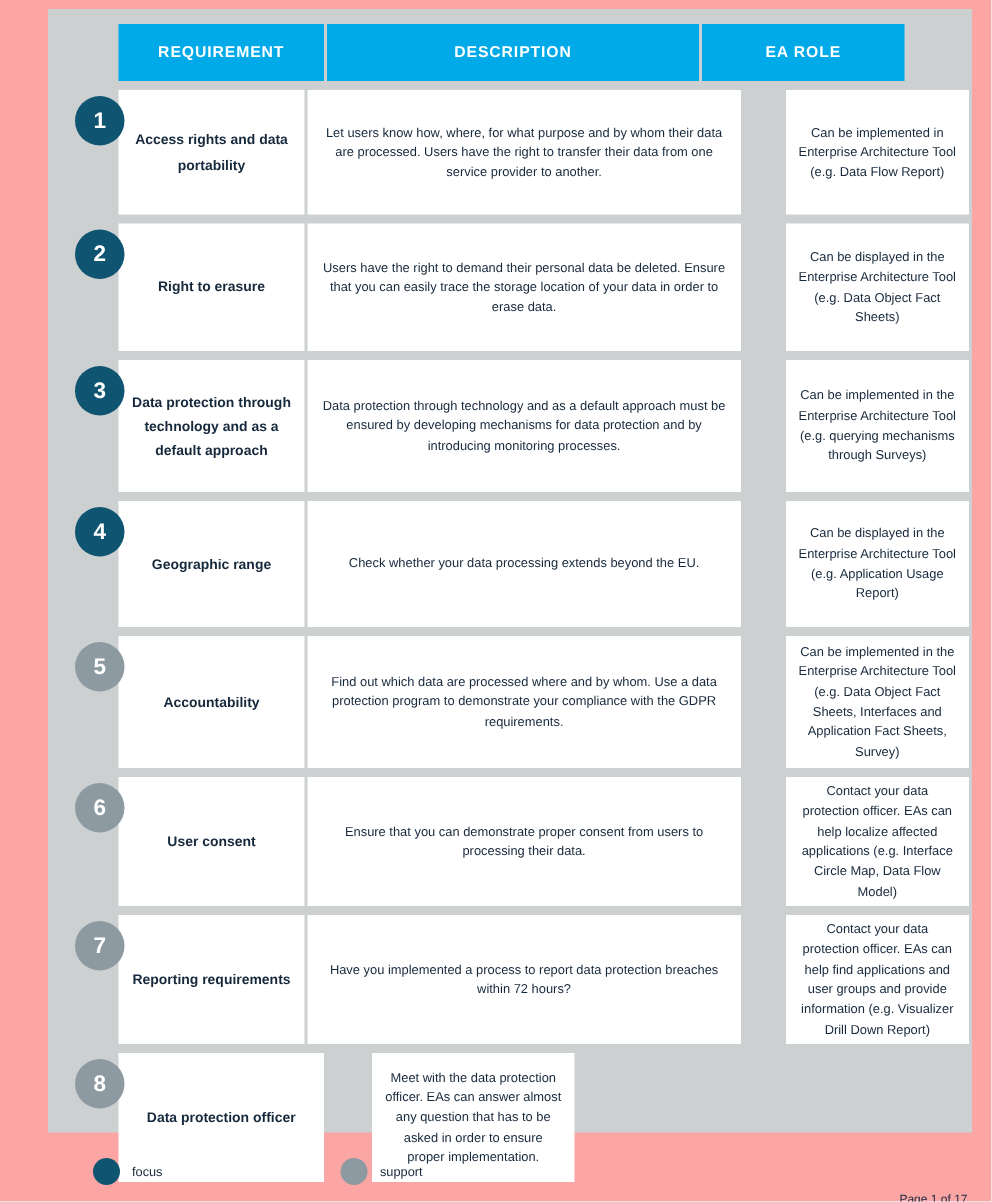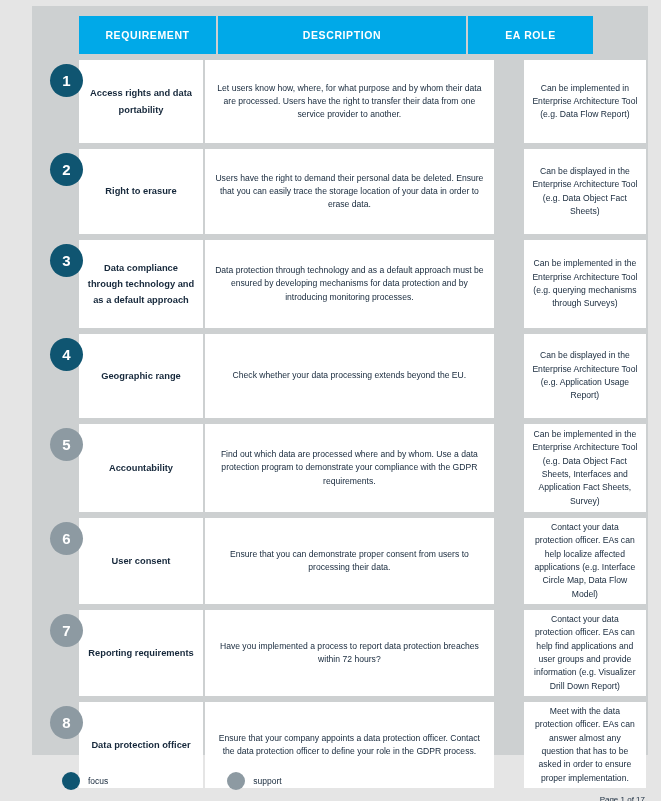--- a/index.html
+++ b/index.html
@@ -12,21 +12,21 @@
     height: 801px;
     font-family: "Liberation Sans", sans-serif;
     overflow: hidden;
     position: relative;
   }
 
   #page {
     position: relative;
     width: 661px;
     height: 801px;
-    background: #e5e5e5;
+    background: #fca5a5;
   }
 
   
   .table-panel {
     position: absolute;
     left: 32px;
     top: 6px;
     width: 616px;
     height: 749px;
     background: #cdd0d1;
@@ -53,21 +53,21 @@
     font-weight: bold;
     letter-spacing: 0.6px;
     display: flex;
     align-items: center;
     justify-content: center;
     text-align: center;
     box-sizing: border-box;
   }
   .col-req  { width: 137px; }
   .col-desc { width: 248px; }
-  .col-role { width: 125px; text-align: center; }
+  .col-role { width: 135px; text-align: center; }
   .gap { width: 2px; }
 
   
   .row {
     display: flex;
     position: relative;
     margin-bottom: 6px;
   }
   .cell {
     background: #ffffff;
@@ -191,21 +191,21 @@
         <div class="badge badge-focus">2</div>
         <div class="cell cell-req">Right to erasure</div>
         <div class="gap"></div>
         <div class="cell cell-desc">Users have the right to demand their personal data be deleted. Ensure that you can easily trace the storage location of your data in order to erase data.</div>
         <div class="gap"></div>
         <div class="cell cell-role">Can be displayed in the Enterprise Architecture Tool (e.g. Data Object Fact Sheets)</div>
       </div>
 
       <div class="row h3">
         <div class="badge badge-focus">3</div>
-        <div class="cell cell-req">Data compliance through technology and as a default approach</div>
+        <div class="cell cell-req">Data protection through technology and as a default approach</div>
         <div class="gap"></div>
         <div class="cell cell-desc">Data protection through technology and as a default approach must be ensured by developing mechanisms for data protection and by introducing monitoring processes.</div>
         <div class="gap"></div>
         <div class="cell cell-role">Can be implemented in the Enterprise Architecture Tool (e.g. querying mechanisms through Surveys)</div>
       </div>
 
       <div class="row h4">
         <div class="badge badge-focus">4</div>
         <div class="cell cell-req">Geographic range</div>
         <div class="gap"></div>
@@ -238,21 +238,20 @@
         <div class="gap"></div>
         <div class="cell cell-desc">Have you implemented a process to report data protection breaches within 72 hours?</div>
         <div class="gap"></div>
         <div class="cell cell-role">Contact your data protection officer. EAs can help find applications and user groups and provide information (e.g. Visualizer Drill Down Report)</div>
       </div>
 
       <div class="row h8">
         <div class="badge badge-support">8</div>
         <div class="cell cell-req">Data protection officer</div>
         <div class="gap"></div>
-        <div class="cell cell-desc">Ensure that your company appoints a data protection officer. Contact the data protection officer to define your role in the GDPR process.</div>
         <div class="gap"></div>
         <div class="cell cell-role">Meet with the data protection officer. EAs can answer almost any question that has to be asked in order to ensure proper implementation.</div>
       </div>
 
     </div>
   </div>
 
   <div class="legend">
     <div class="legend-item">
       <span class="legend-dot dot-focus"></span>

